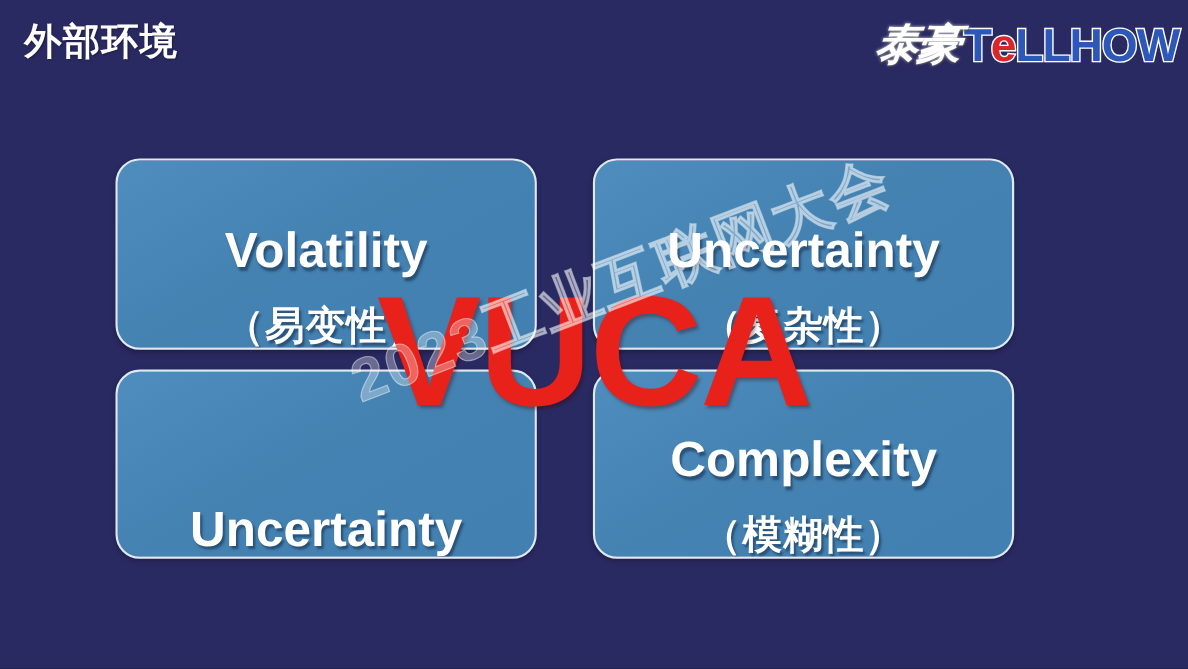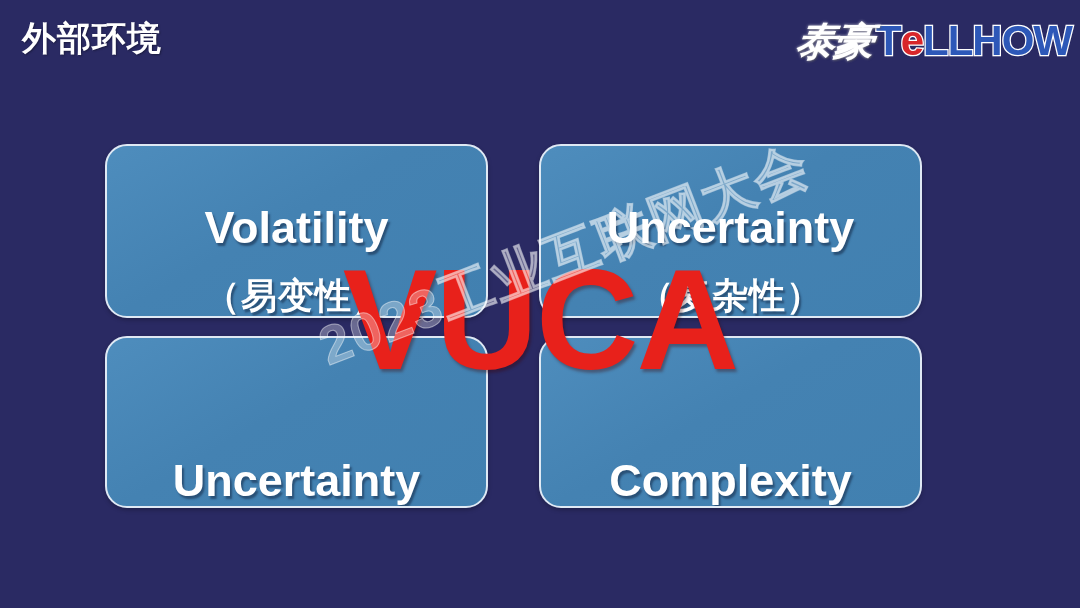--- a/index.html
+++ b/index.html
@@ -190,20 +190,21 @@
       <div class="vuca-en">Uncertainty</div>
       <div class="vuca-cn">（复杂性）</div>
     </div>
 
     <div class="vuca-card">
       <div class="vuca-en">Uncertainty</div>
     </div>
 
     <div class="vuca-card">
       <div class="vuca-en">Complexity</div>
+      <div class="vuca-cn">（模糊性）</div>
     </div>
 
   </div>
 
   <div id="vuca-overlay">
     <span id="vuca-overlay-text">VUCA</span>
   </div>
 
   <div id="watermark">
     <span id="watermark-text">2023工业互联网大会</span>

